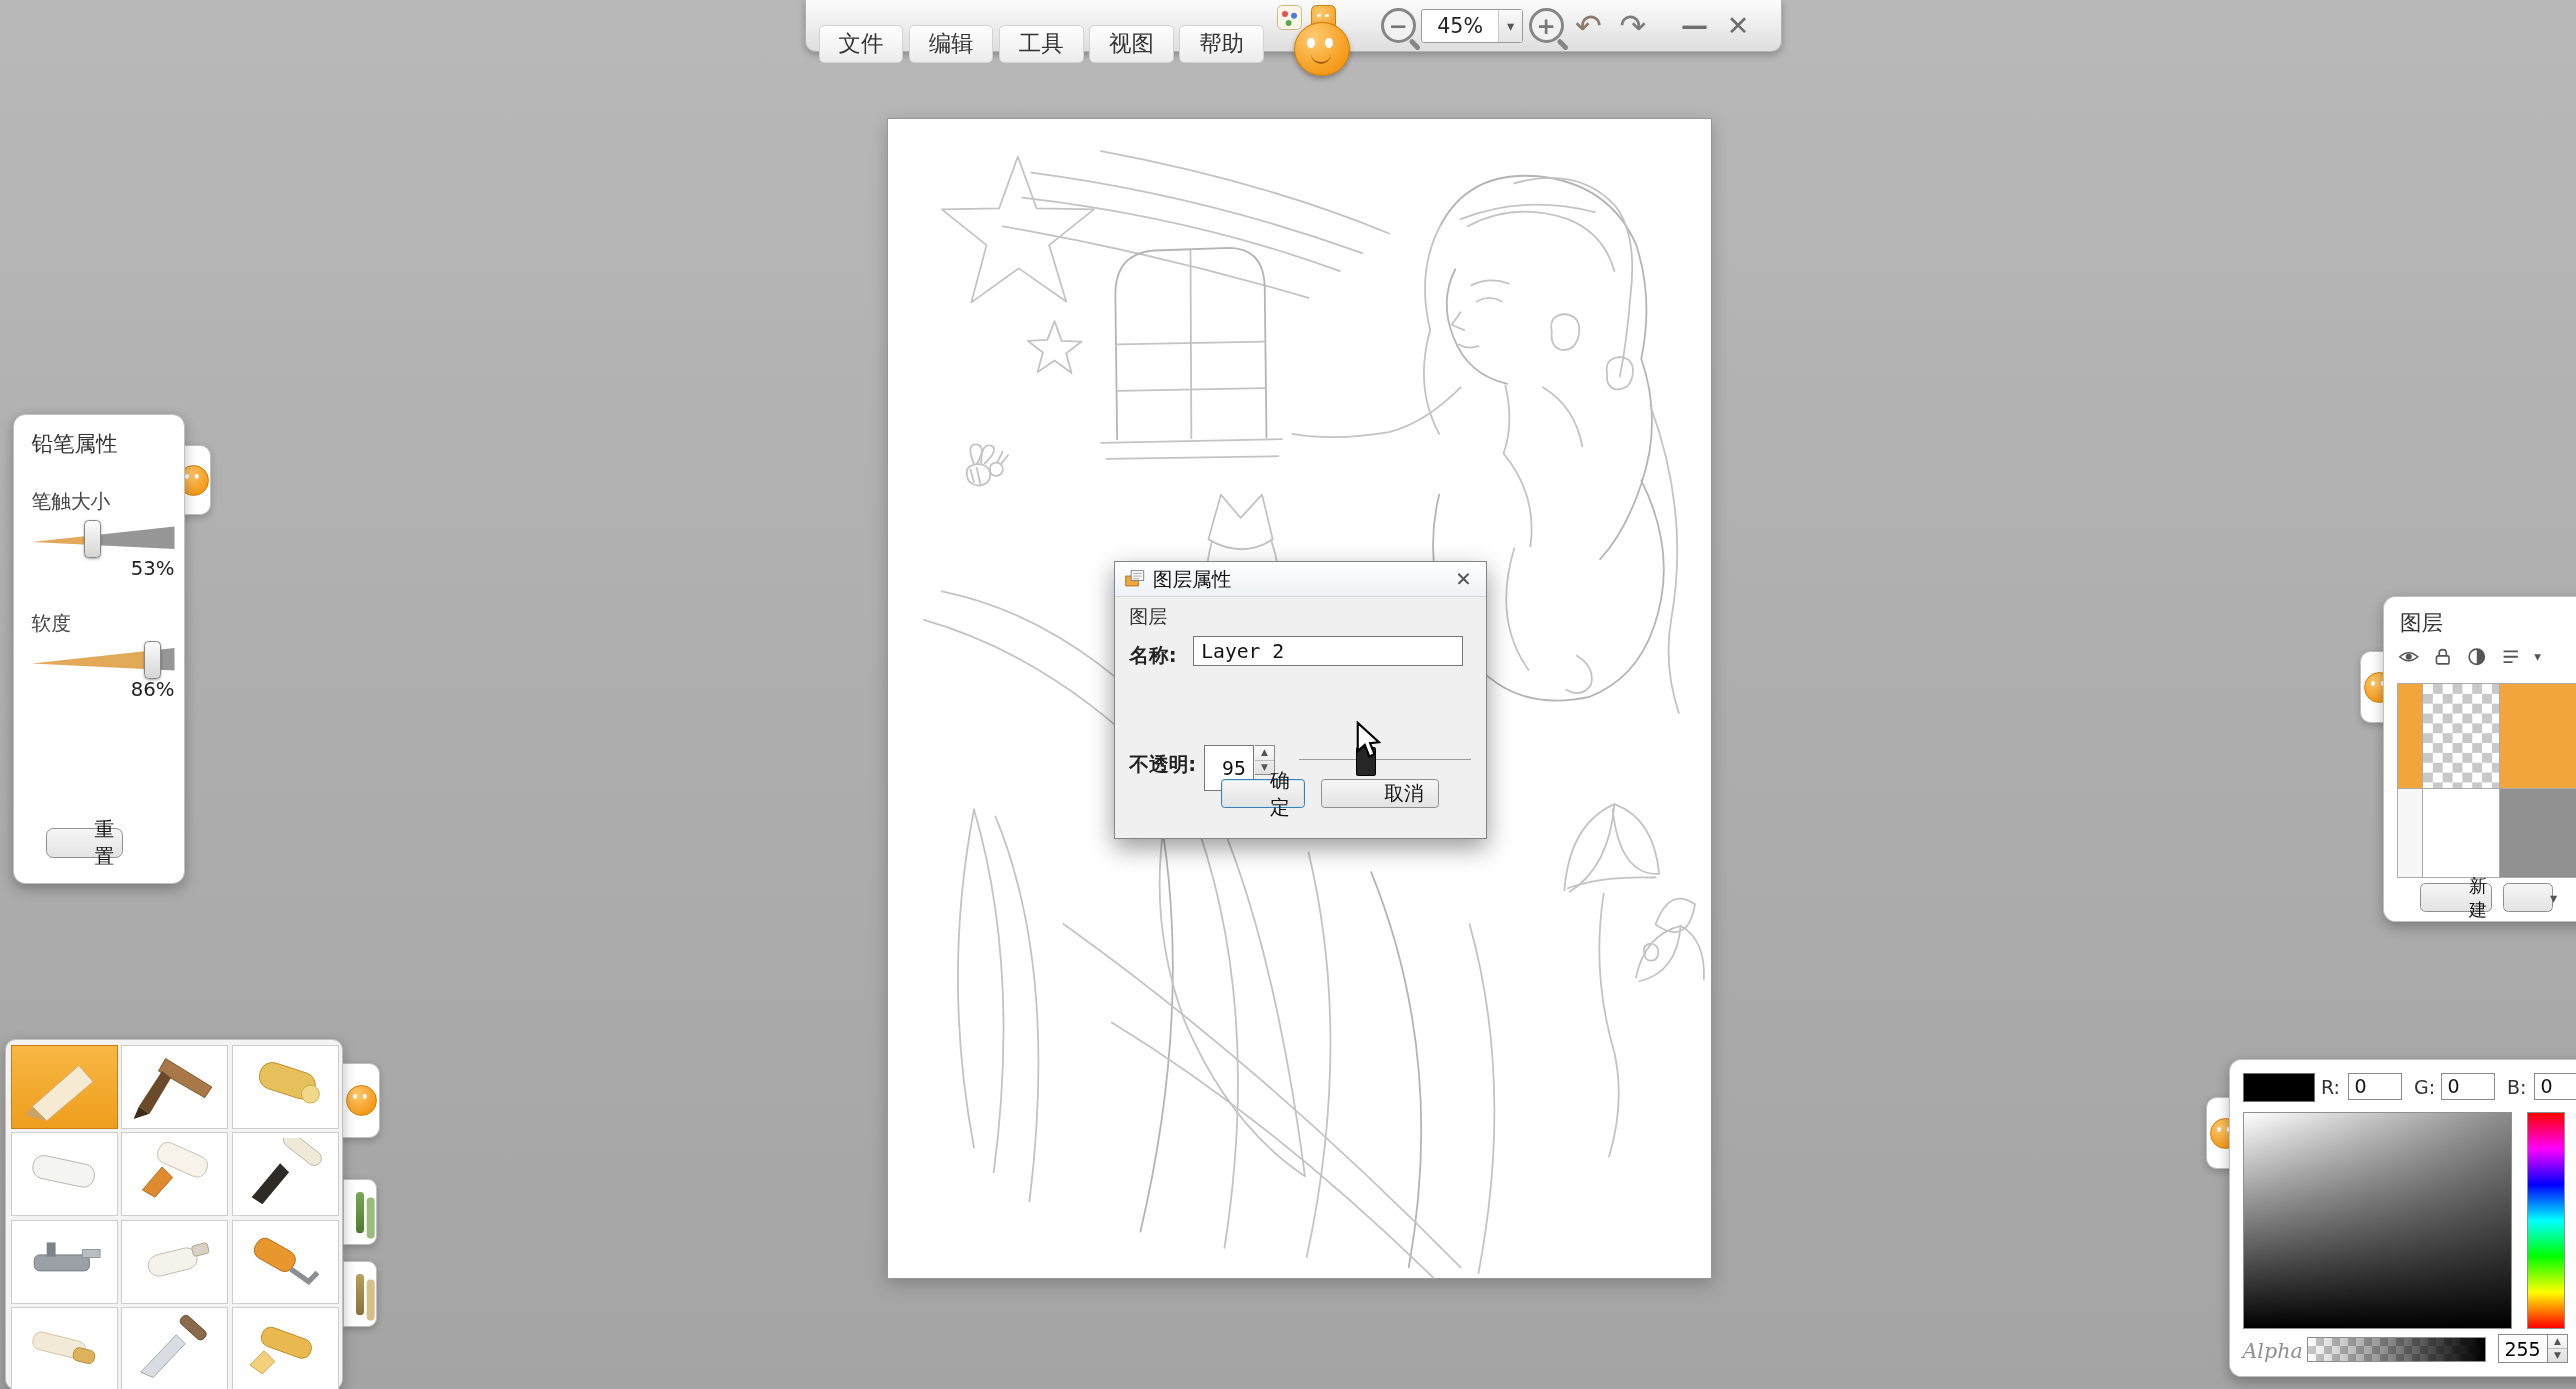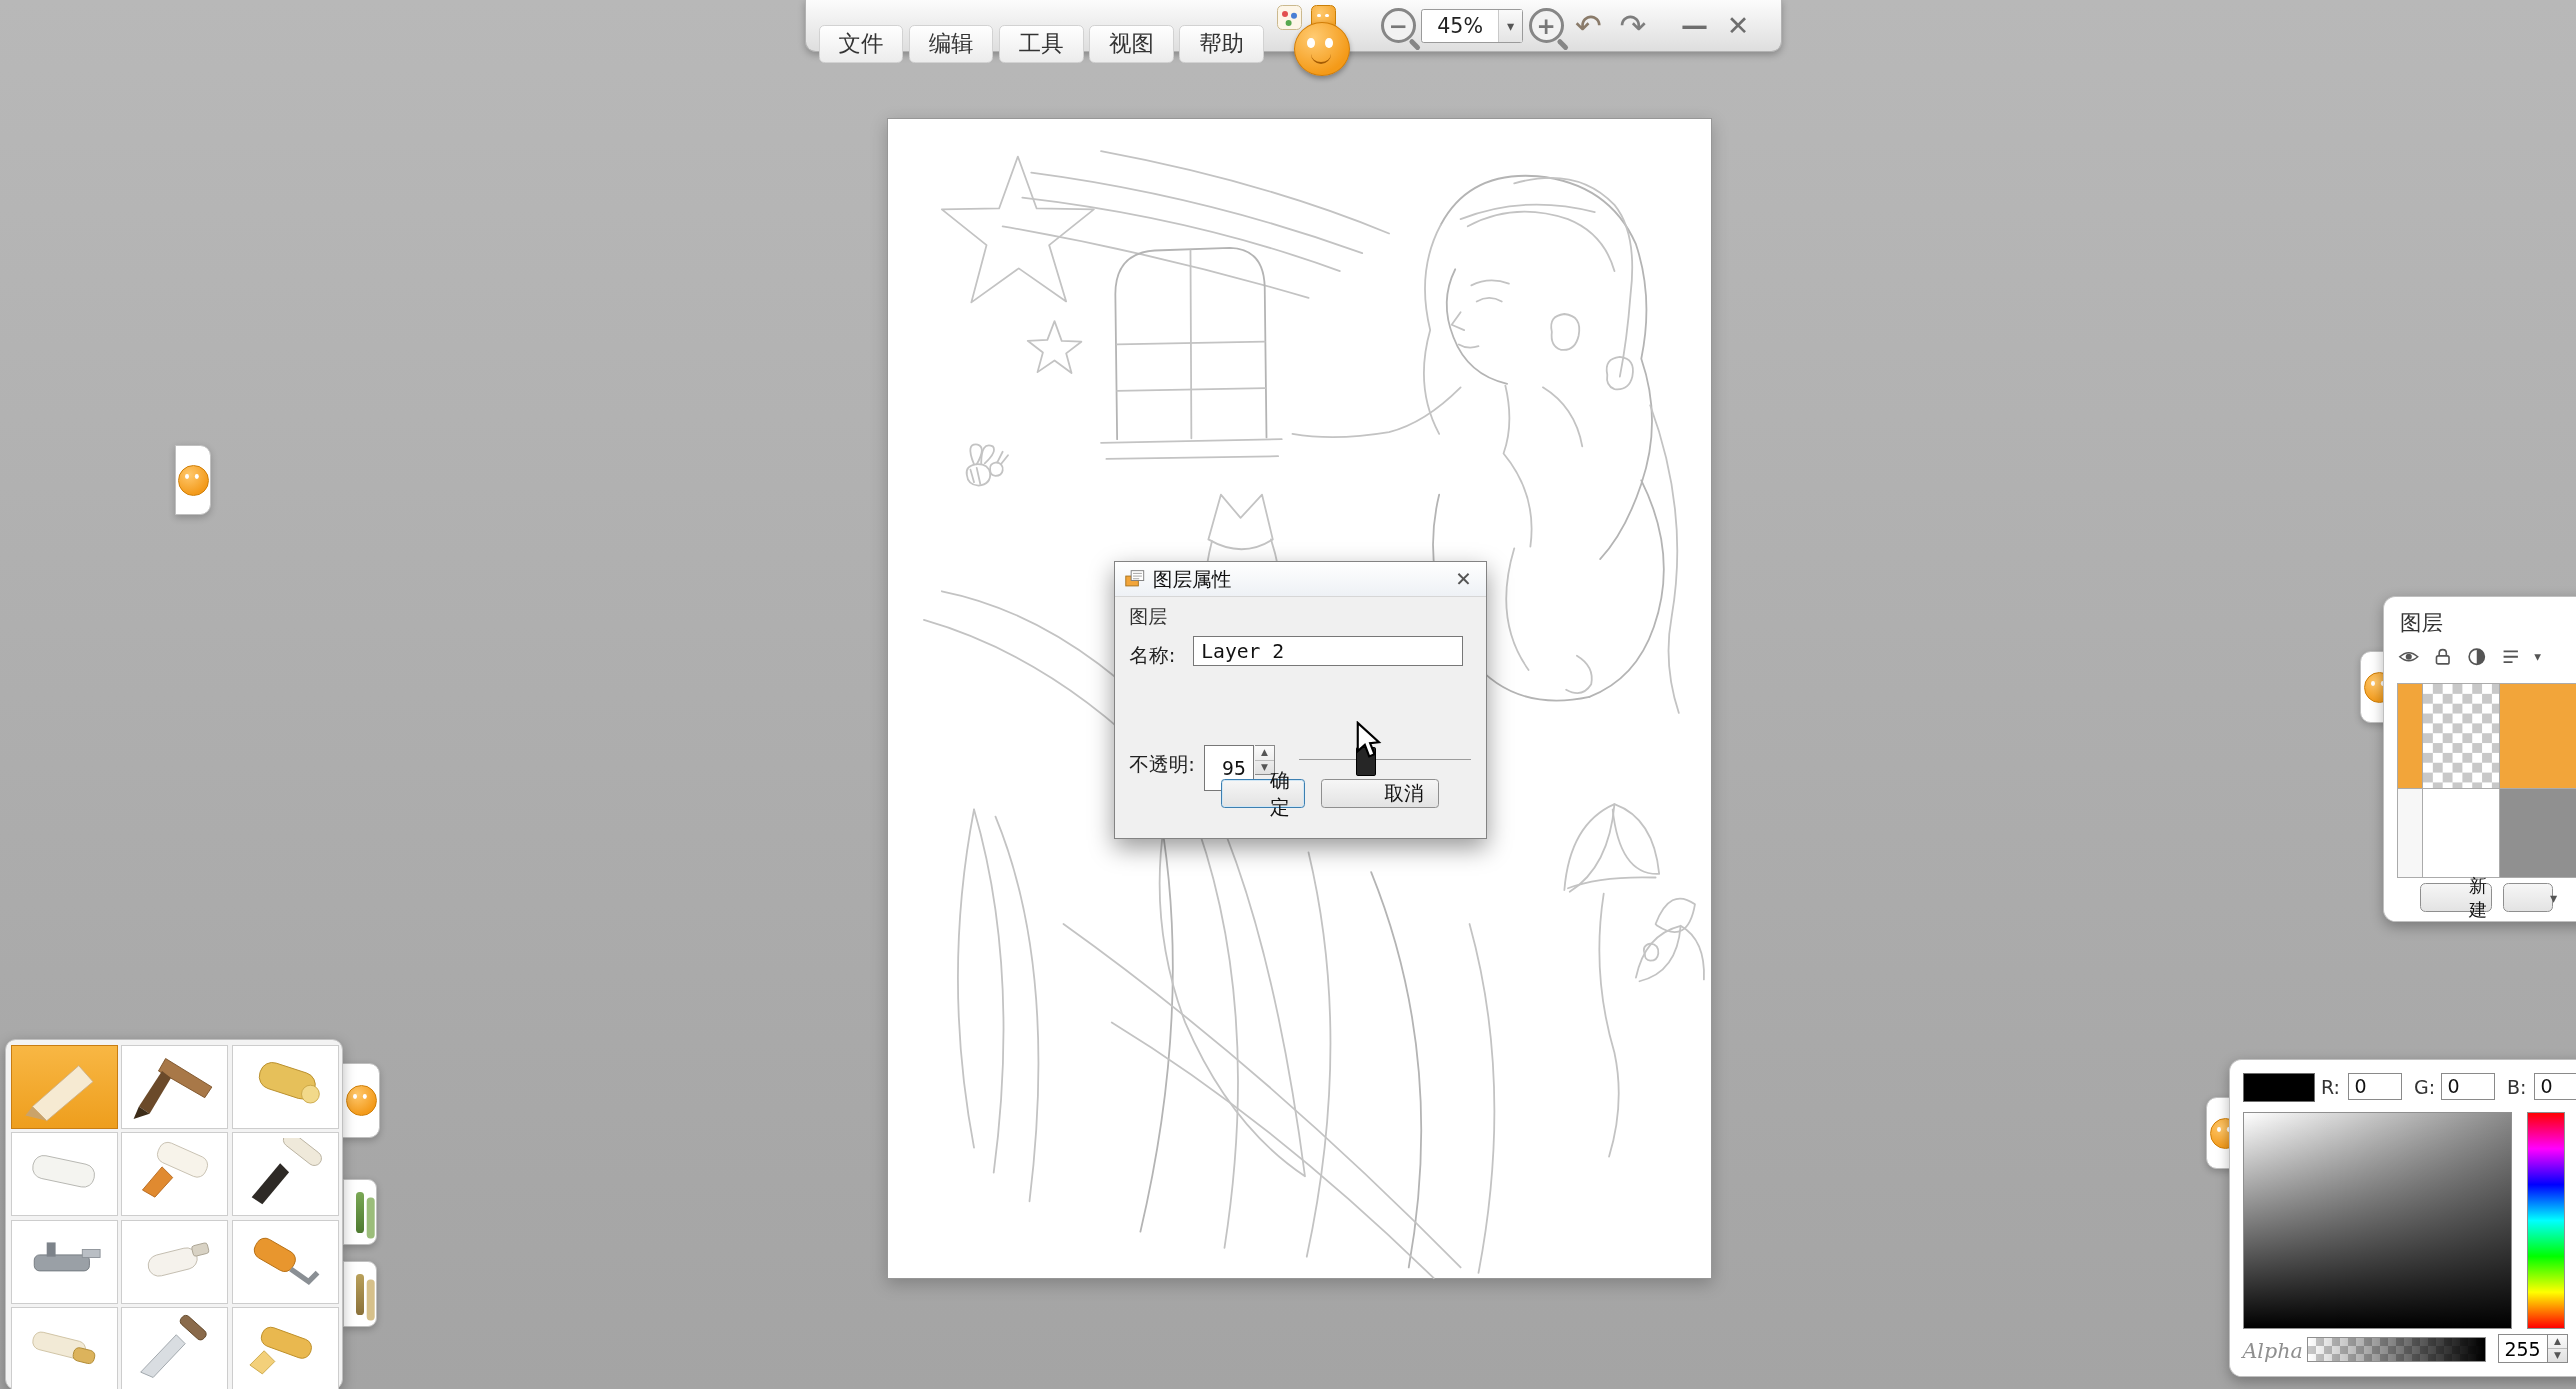--- a/index.html
+++ b/index.html
@@ -55,21 +55,21 @@
   
   .dialog{position:absolute;left:1114px;top:561px;width:373px;height:278px;background:#f0f0f0;
     border:0.9px solid #838383;box-shadow:0 9px 23px rgba(0,0,0,.4);box-sizing:border-box;z-index:30;}
   .dlg-title{height:34px;background:linear-gradient(#ffffff,#eef1f5);border-bottom:0.9px solid #d6d6d6;
     display:flex;align-items:center;padding:0 9px;gap:7.2px;}
   .dlg-title-text{font-size:19.7px;color:#111;flex:1;}
   .dlg-close{width:27px;height:23px;display:flex;align-items:center;justify-content:center;
     font-size:19.7px;color:#555;}
   .dlg-body{position:relative;height:calc(100% - 34px);font-size:19.7px;}
   .dlg-group{position:absolute;left:14.3px;top:7.2px;font-size:19px;color:#333;}
-  .dlg-label{position:absolute;color:#222;}
+  .dlg-label{position:absolute;color:#222;font-weight:bold;}
   .dlg-input{position:absolute;background:#fff;border:0.9px solid #777;font-size:19.7px;
     font-family:"DejaVu Sans Mono","Liberation Mono",monospace;padding:0 7.2px;box-sizing:border-box;color:#111;}
   .spin{position:absolute;width:19.7px;display:flex;flex-direction:column;border:0.9px solid #8a8a8a;
     border-left:none;box-sizing:border-box;background:linear-gradient(#fbfbfb,#e0e0e0);}
   .spin span{flex:1;display:flex;align-items:center;justify-content:center;font-size:9px;color:#555;
     line-height:1;}
   .spin span:first-child{border-bottom:0.9px solid #bdbdbd;}
   .dslider{position:absolute;left:184px;top:148px;width:172px;height:30px;}
   .dslider:before{content:"";position:absolute;left:0;right:0;top:14.3px;border-top:1.8px solid #9c9c9c;}
   .dknob{position:absolute;left:57px;top:1.8px;width:18px;height:27px;background:#262626;
@@ -302,20 +302,38 @@
         </div>
     </div>
   </div>
 
   <svg class="cursor" width="30" height="39" viewBox="0 0 17 22">
     <path d="M1 1 L1 17 L5 13.5 L7.5 20 L10.5 18.8 L8 12.5 L13 12 Z" fill="#fff" stroke="#000" stroke-width="1.2"></path>
   </svg>
 
   <div class="flap" style="left:175px;top:445px;width:36px;height:70px;border-radius:0 10.7px 10.7px 0;">
     <span class="orange-dot"></span>
+  </div>
+  <div class="panel pencil-panel">
+    <div class="pp-title">铅笔属性</div>
+    <div class="pp-label">笔触大小</div>
+    <div class="wedge">
+      <div class="tri" style="background:linear-gradient(to right,#e2aa58 0 42%,#969696 42%);"></div>
+      <div class="knob" style="left:calc(42% - 7.2px);"></div>
+    </div>
+    <div class="pp-val">53%</div>
+    <div class="pp-label">软度</div>
+    <div class="wedge">
+      <div class="tri" style="background:linear-gradient(to right,#e2aa58 0 84%,#969696 84%);"></div>
+      <div class="knob" style="left:calc(84% - 7.2px);"></div>
+    </div>
+    <div class="pp-val">86%</div>
+    <div class="btn reset-btn">
+        <span>重置</span>
+      </div>
   </div>
 
   <div class="flap" style="left:342px;top:1063px;width:38px;height:75px;border-radius:0 10.7px 10.7px 0;">
     <span class="orange-dot"></span>
   </div>
   <div class="flap side-btn" style="left:343px;top:1179px;width:34px;height:66px;">
     <span class="bamboo"></span>
   </div>
   <div class="flap side-btn" style="left:343px;top:1261px;width:34px;height:66px;">
     <span class="bamboo" style="background:linear-gradient(#b9a05a,#8a713a);box-shadow:10.7px 5.4px 0 #d6c08a;"></span>

